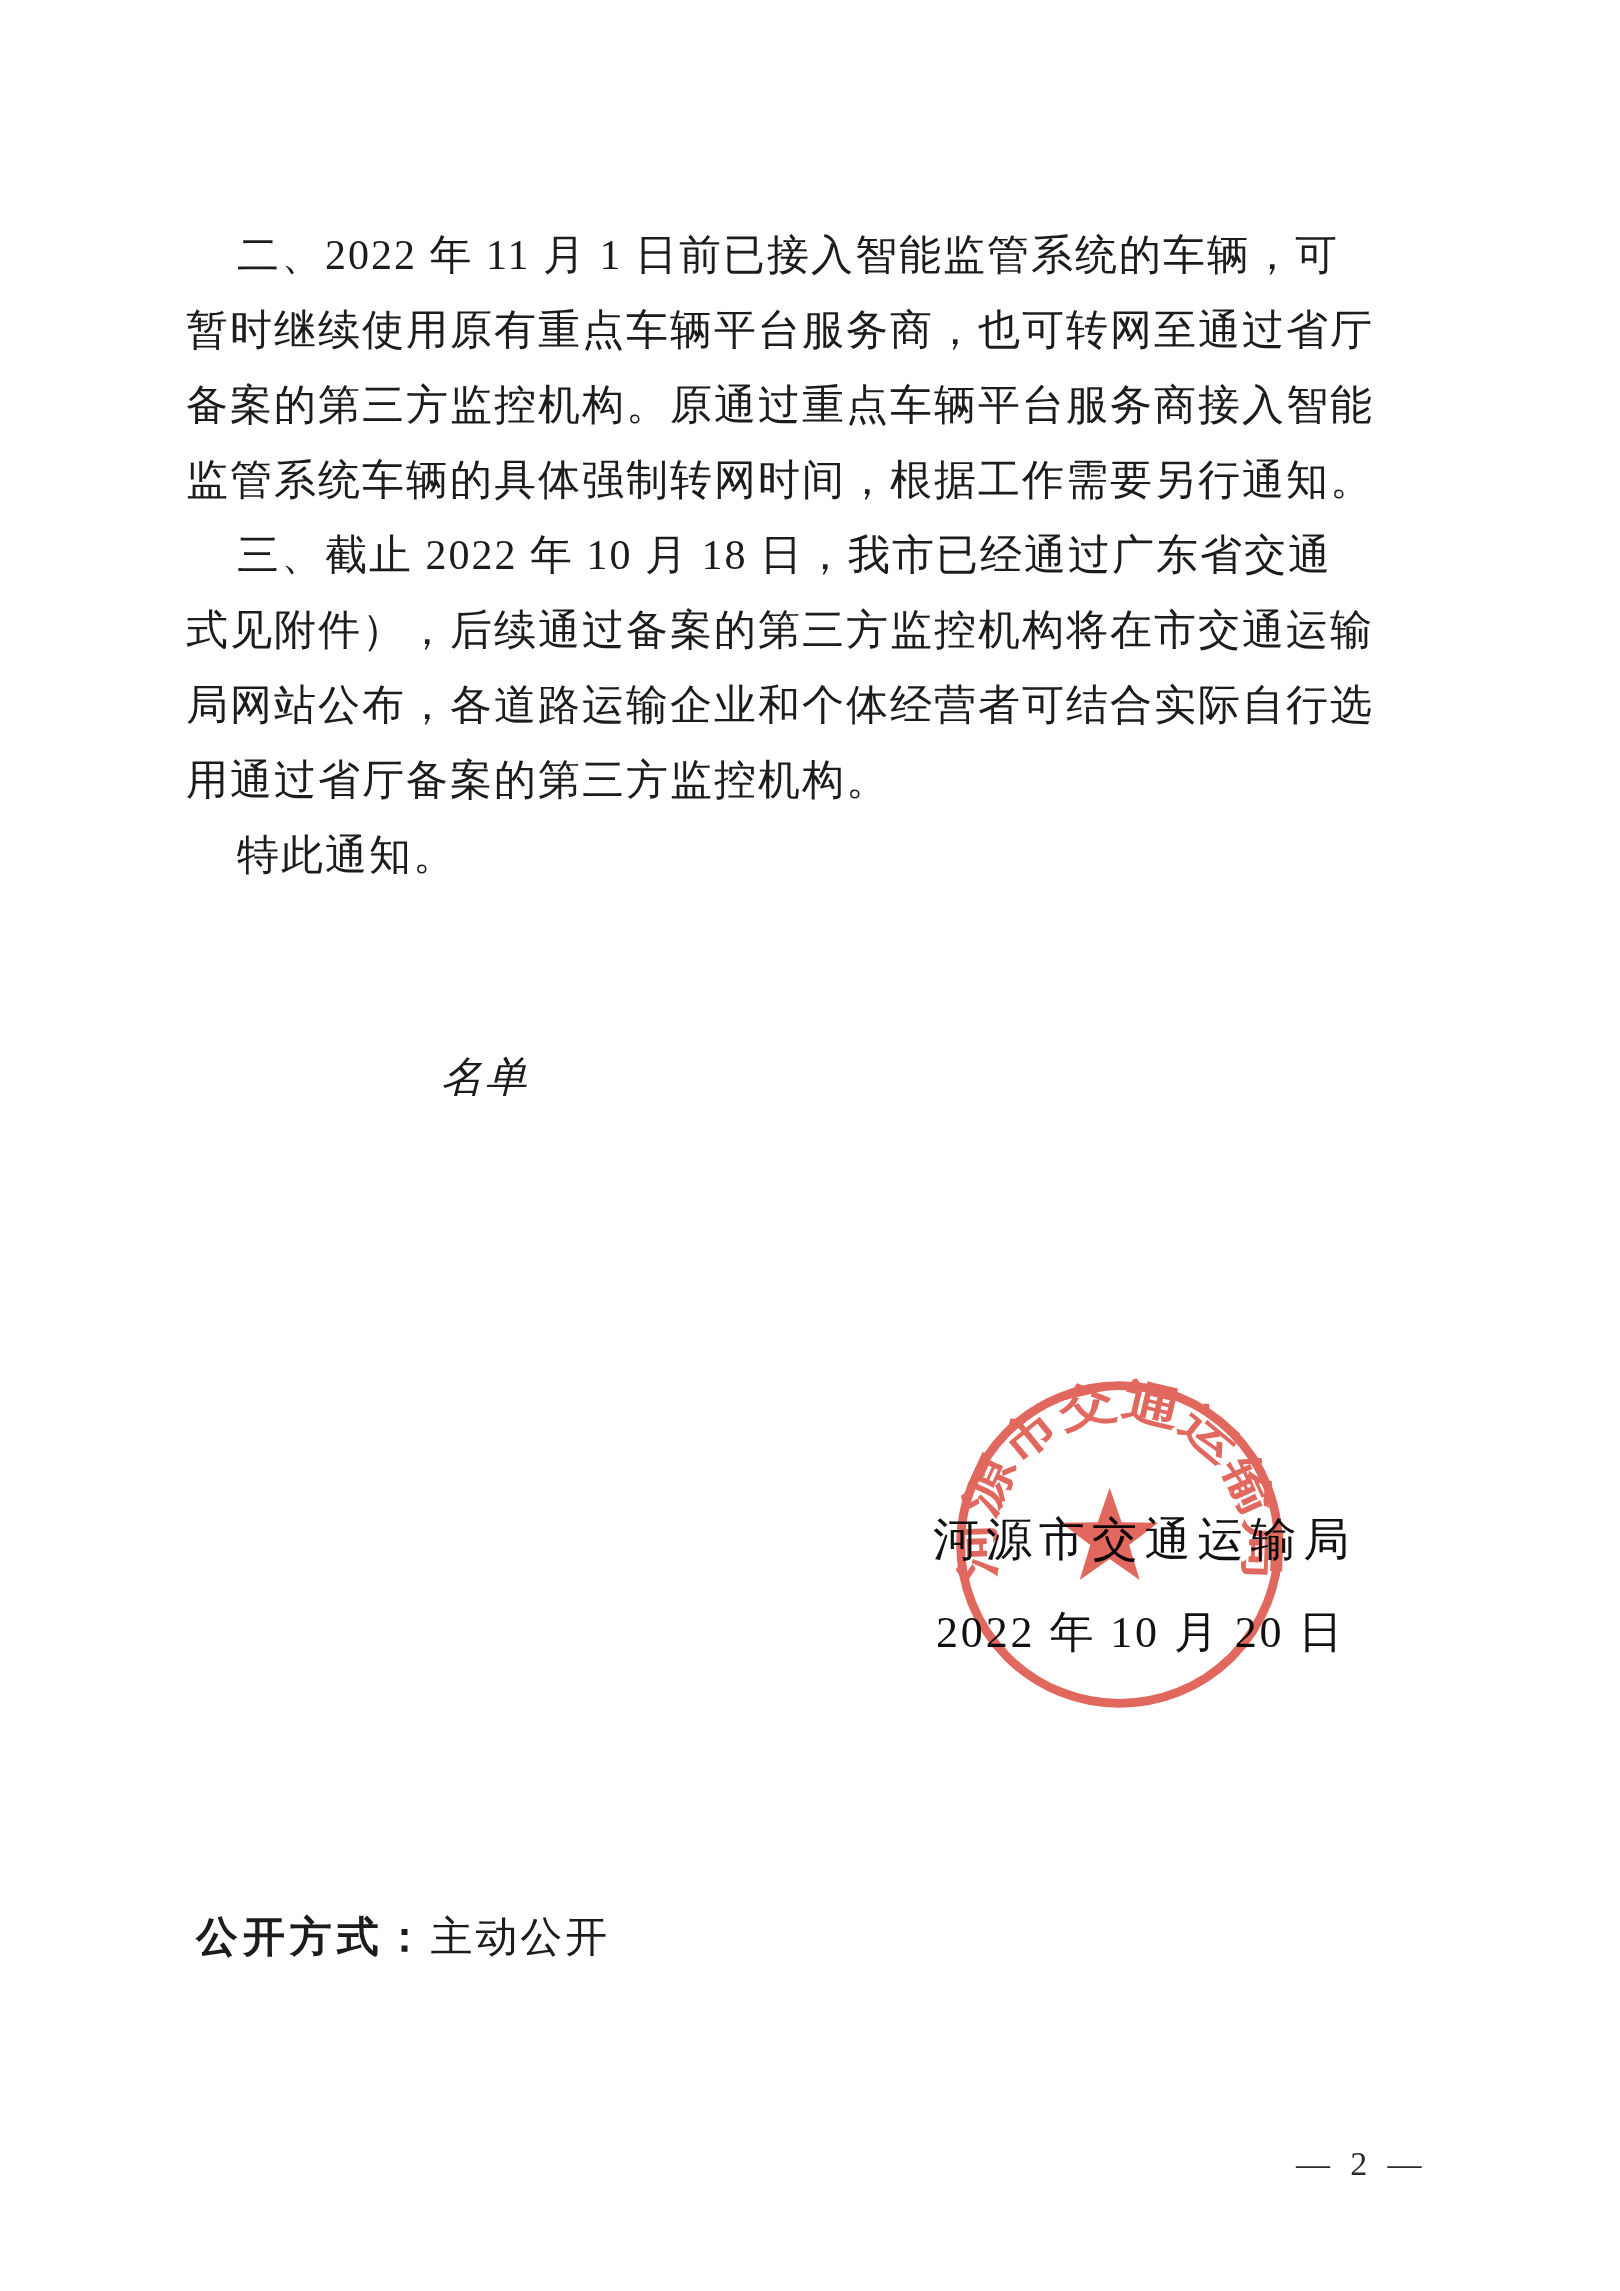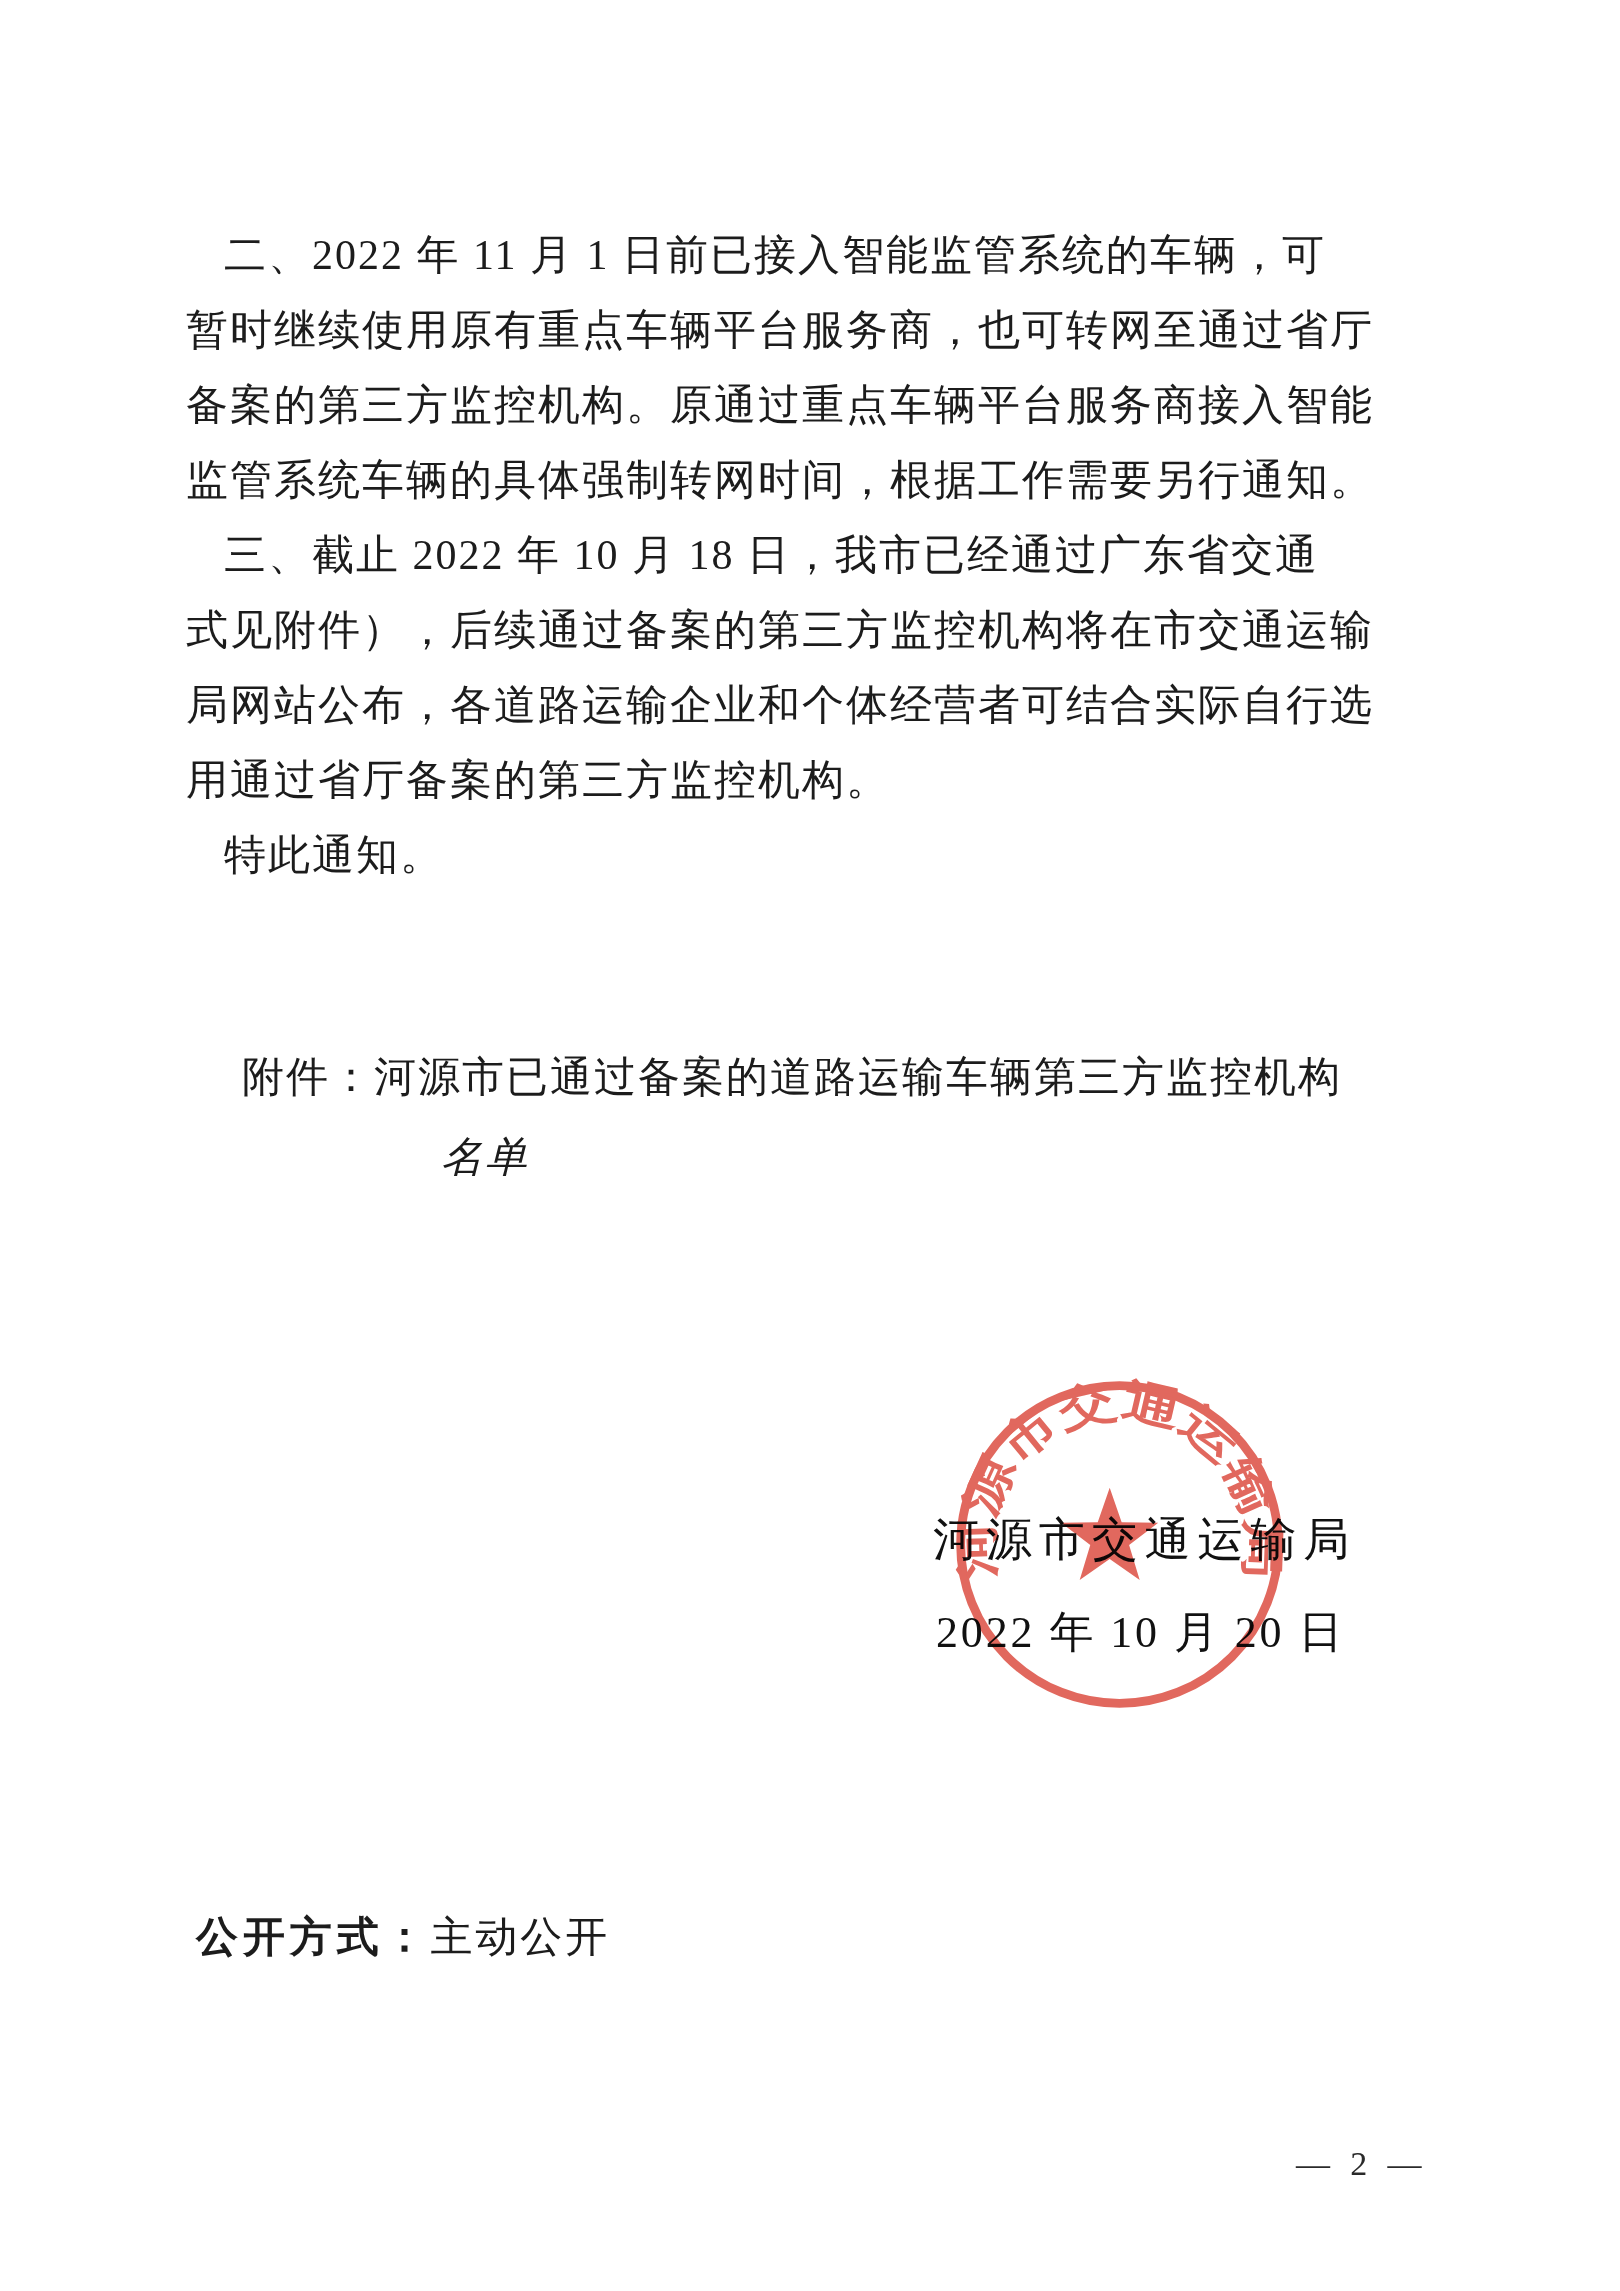--- a/index.html
+++ b/index.html
@@ -15,21 +15,21 @@
   .body-text{
     position:absolute;
     left:186px;top:218px;
     width:1264px;
     font-size:42px;
     line-height:75px;
     letter-spacing:2px;
     color:#1c1c1c;
   }
   .body-text .line{white-space:nowrap;}
-  .body-text .indent{margin-left:38px;}
+  .body-text .indent{margin-left:51px;}
   .attachment{
     position:absolute;
     left:242px;top:1037px;
     font-size:42px;
     line-height:80px;
     letter-spacing:2px;
     white-space:nowrap;
   }
   .attachment .attach-line2{margin-left:199px;font-style:italic;}
   .signature{
@@ -99,21 +99,20 @@
     <div class="line">备案的第三方监控机构。原通过重点车辆平台服务商接入智能</div>
     <div class="line">监管系统车辆的具体强制转网时间，根据工作需要另行通知。</div>
     <div class="line indent">三、截止 2022 年 10 月 18 日，我市已经通过广东省交通</div>
     <div class="line">式见附件），后续通过备案的第三方监控机构将在市交通运输</div>
     <div class="line">局网站公布，各道路运输企业和个体经营者可结合实际自行选</div>
     <div class="line">用通过省厅备案的第三方监控机构。</div>
     <div class="line indent">特此通知。</div>
   </div>
 
   <div class="attachment">
-    <div class="attach-line1">附件：河源市已通过备案的道路运输车辆第三方监控机构</div>
     <div class="attach-line2">名单</div>
   </div>
 
   <div class="signature">
     <div class="sig-agency">河源市交通运输局</div>
     <div class="sig-date">2022 年 10 月 20 日</div>
   </div>
 
   <svg class="seal" viewBox="0 0 360 360" xmlns="http://www.w3.org/2000/svg">
     <circle cx="180" cy="180" r="162" fill="none" stroke="#dd5347" stroke-width="9"></circle>

